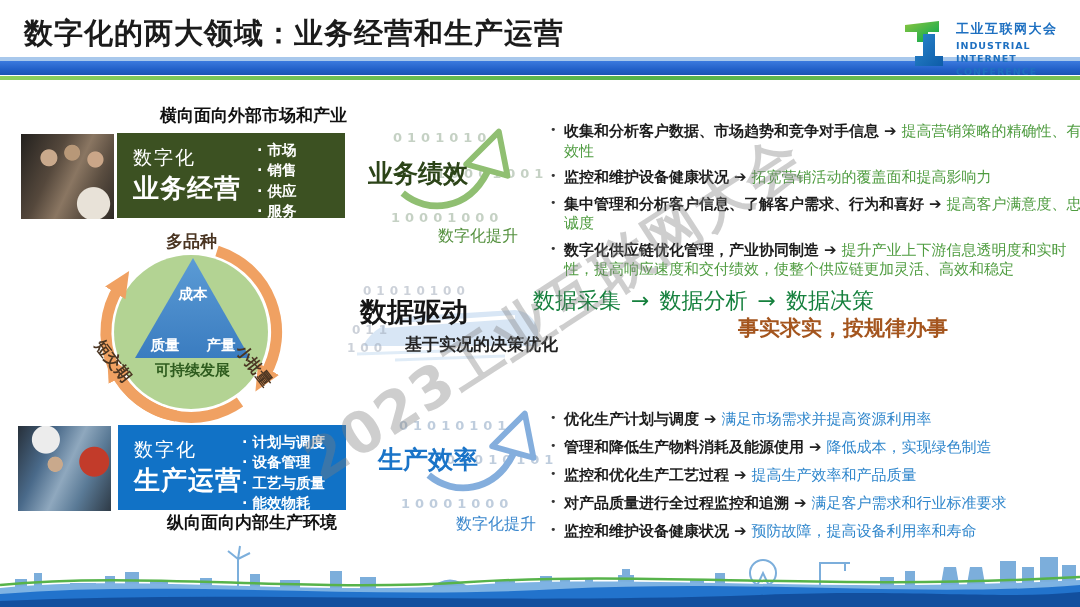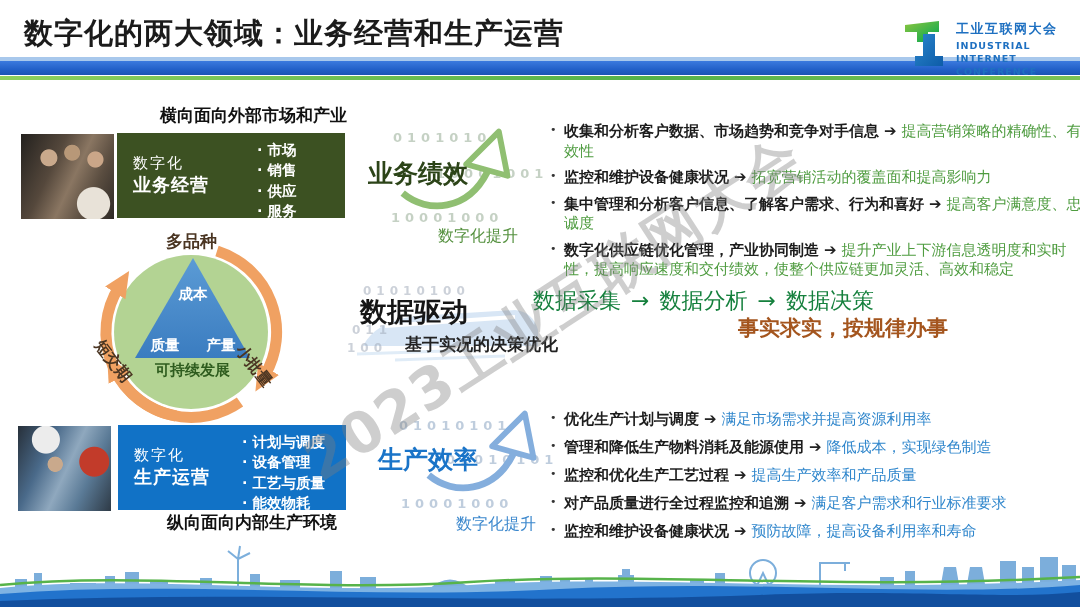--- a/index.html
+++ b/index.html
@@ -36,22 +36,22 @@
   .photo-worker{left:18px;top:426px;
      background:
        radial-gradient(circle at 30% 16%, #ececec 0 14%, rgba(0,0,0,0) 15%),
        radial-gradient(circle at 82% 42%, #c23b2a 0 16%, rgba(0,0,0,0) 17%),
        radial-gradient(circle at 40% 45%, #c9a98c 0 10%, rgba(0,0,0,0) 11%),
        linear-gradient(115deg,#27303a 0%,#4a6a8a 30%,#8fa8be 52%,#5a7a96 72%,#2e3a46 100%);}
   .big-box{width:228px;height:85px;display:flex;color:#fff;}
   .box-green{left:117px;top:133px;background:#3c5122;}
   .box-blue{left:118px;top:425px;background:#1172c6;}
   .box-main{flex:1;display:flex;flex-direction:column;justify-content:center;padding-left:16px;}
-  .box-l1{font-size:15px;letter-spacing:2px;}
-  .box-l2{font-size:18px;font-weight:bold;letter-spacing:1px;}
+  .box-l1{font-size:19px;letter-spacing:2px;}
+  .box-l2{font-size:26px;font-weight:bold;letter-spacing:1px;}
   .box-items{width:84px;padding:7px 4px 8px 0;font-size:14.5px;font-weight:bold;line-height:1.4;}
   .box-blue .box-items{width:100px;}
   .box-item::before{content:"· ";}
 
   
   .arrow-title-g{left:368px;top:157px;font-size:25px;font-weight:bold;color:#2c4418;z-index:3;}
   .arrow-title-b{left:378px;top:443px;font-size:25px;font-weight:bold;color:#1a74c8;z-index:3;}
   .cap{width:80px;font-size:16px;line-height:1.3;z-index:3;}
   .cap-g{left:438px;top:226px;color:#55913f;}
   .cap-b{left:456px;top:514px;color:#3c88cd;}

